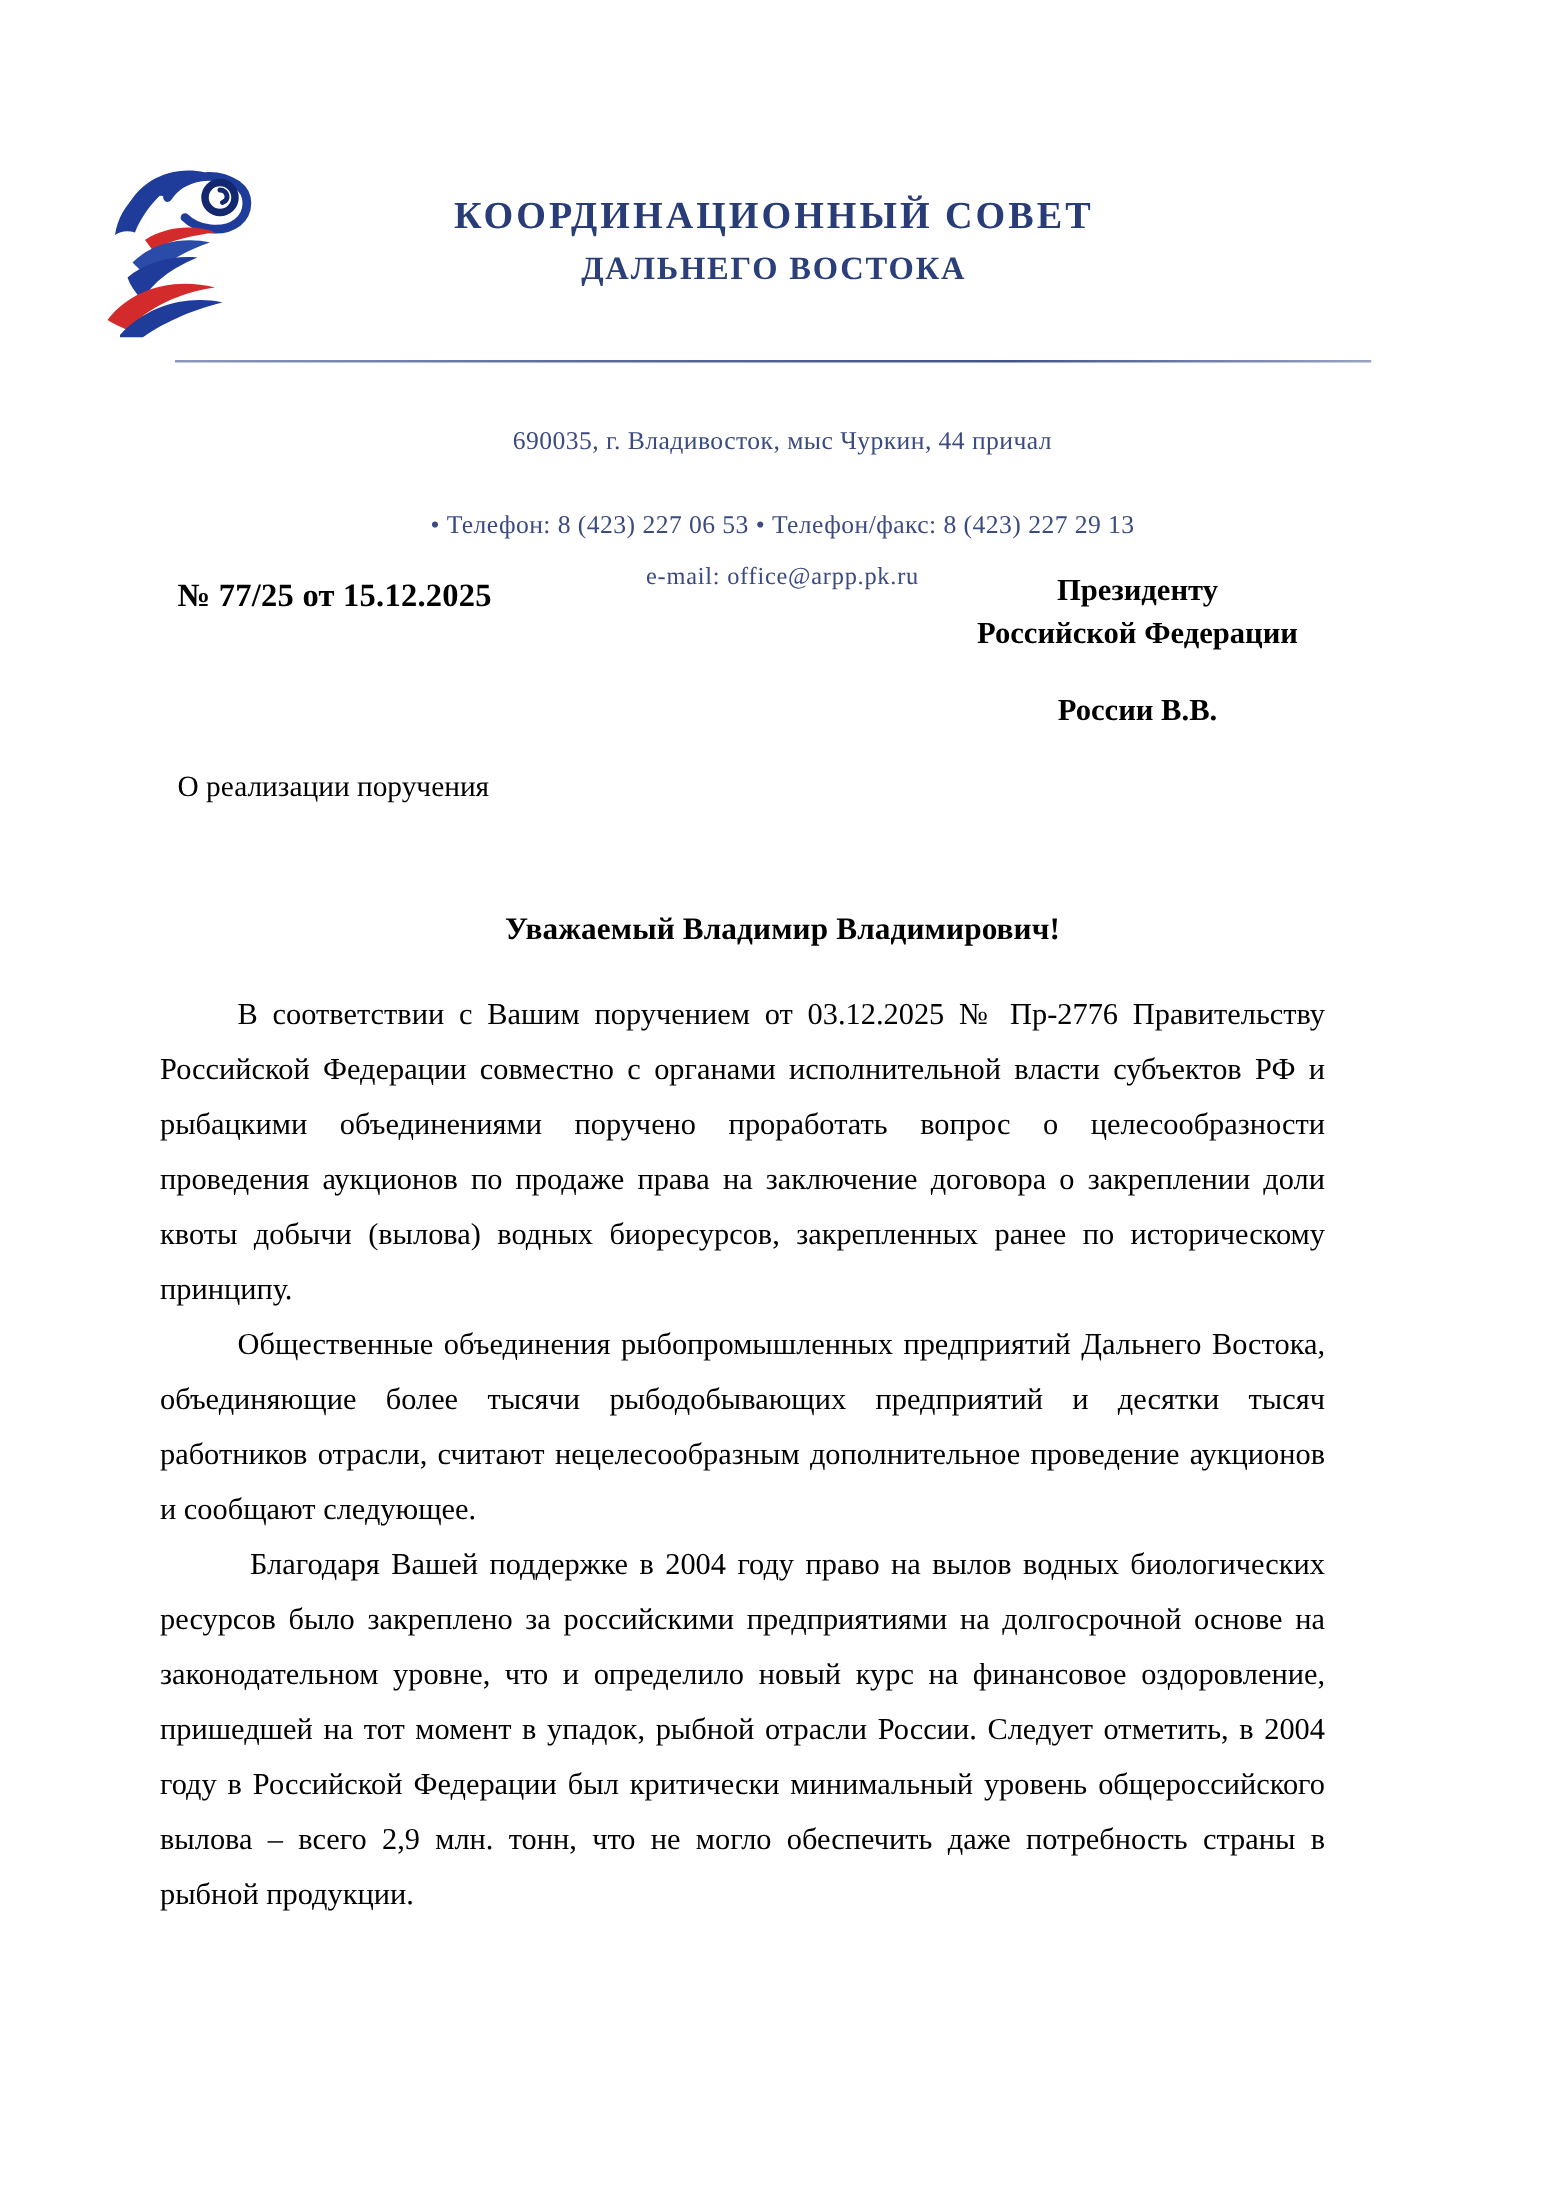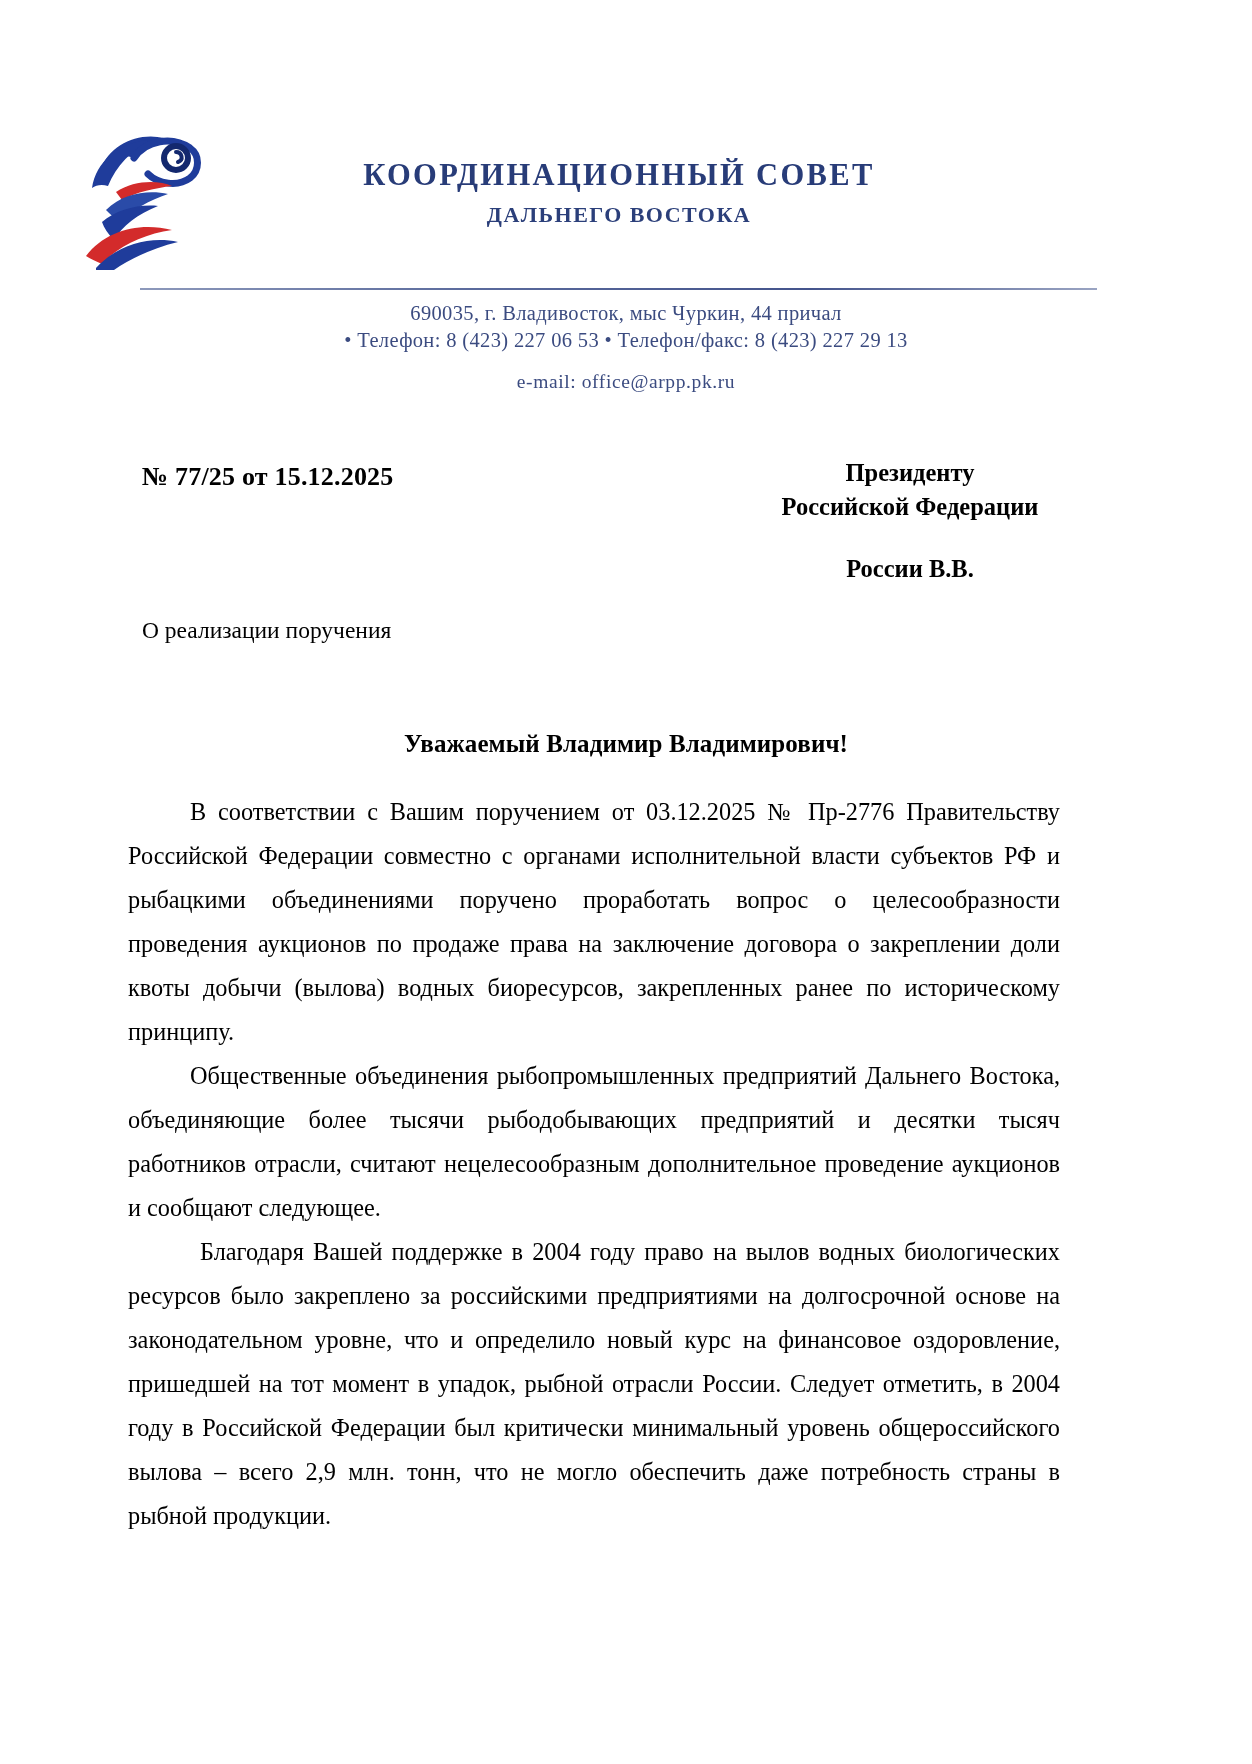--- a/index.html
+++ b/index.html
@@ -63,21 +63,21 @@
     font-size: 22.6px;
     letter-spacing: 1.45px;
     line-height: 1.5;
     white-space: nowrap;
     color: #2b3f7a;
     margin-top: 6px;
   }
   .org-line3 {
     font-family: "Liberation Serif", "DejaVu Serif", serif;
     font-weight: 700;
-    font-size: 22px;
+    font-size: 26px;
     letter-spacing: 1.45px;
     line-height: 1.5;
     white-space: nowrap;
     color: #2b3f7a;
     margin-top: 4px;
   }
 
   .rule {
     position: absolute;
     left: 140px;
@@ -96,20 +96,21 @@
     color: #3a4a7e;
     font-family: "Liberation Serif", "DejaVu Serif", serif;
   }
   .contact-line {
     font-size: 20.5px;
     line-height: 1.33;
     letter-spacing: 0.35px;
     white-space: nowrap;
     font-weight: 400;
     color: #3b4b80;
+    margin-top: 40px;
   }
   .contact-line.email {
     font-size: 19.5px;
     letter-spacing: 0.6px;
     margin-top: 14px;
   }
 
   
   .ref-row {
     position: absolute;

